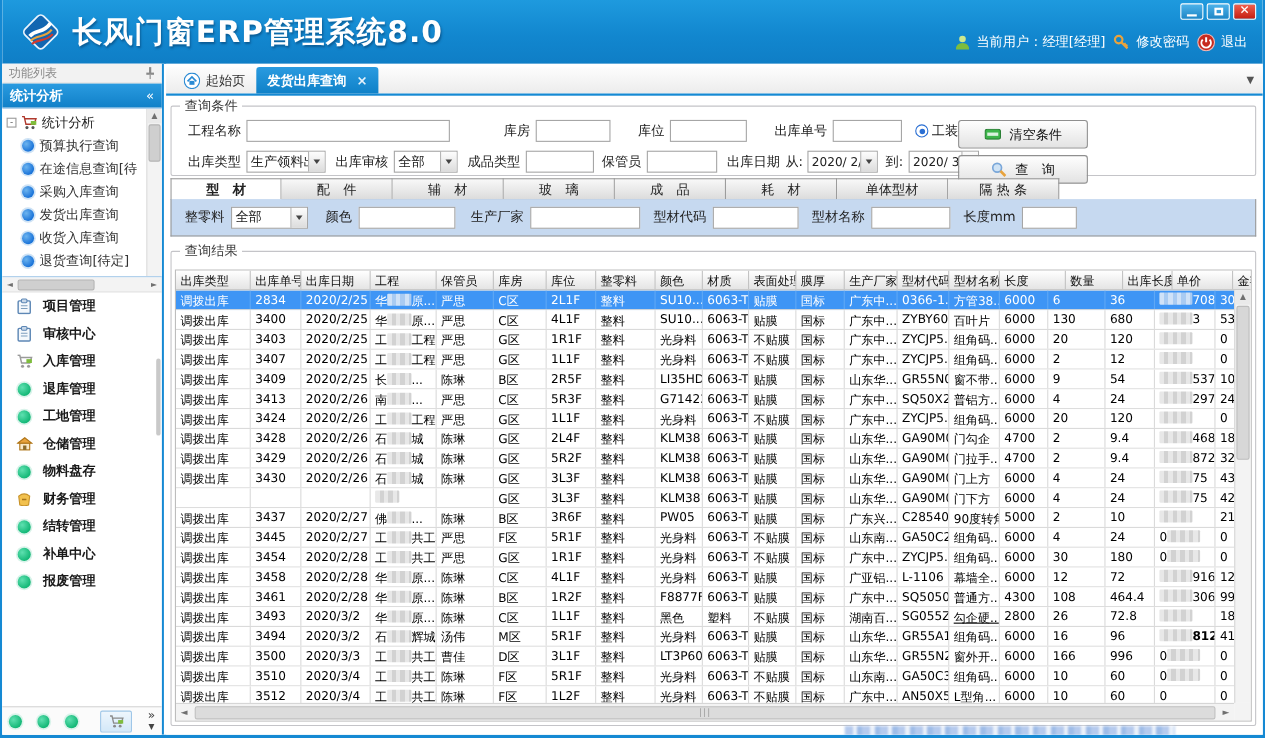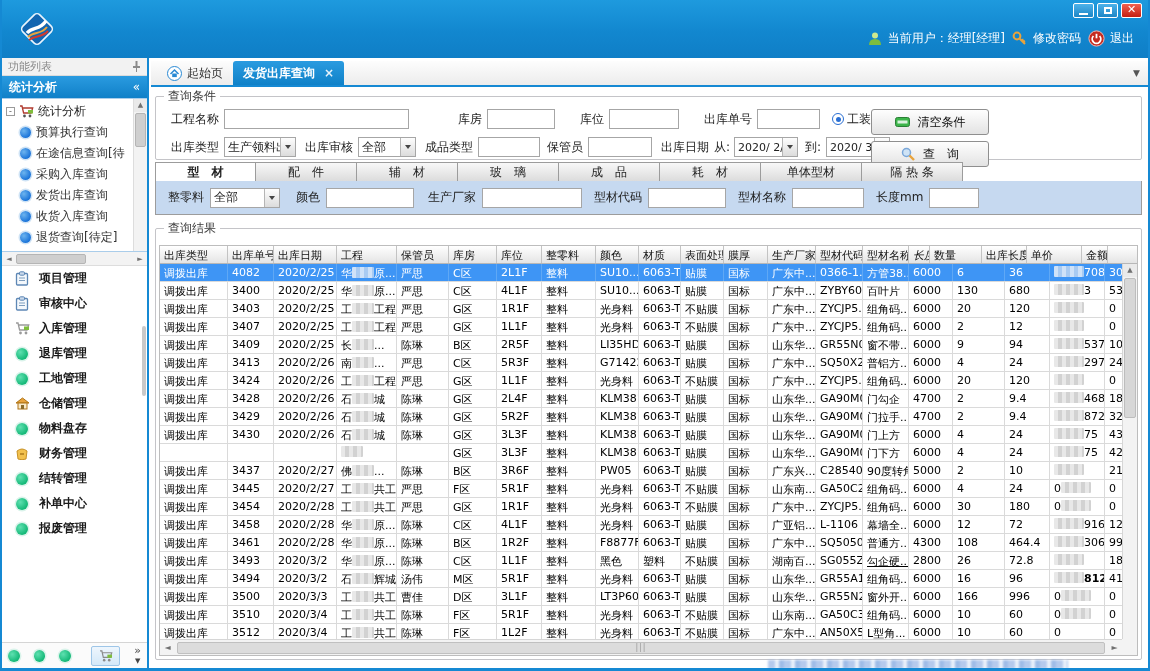--- a/index.html
+++ b/index.html
@@ -128,20 +128,21 @@
 
   <div class="titlebar">
     <div class="logo">
       <svg class="icon-svg" width="42" height="42" viewBox="0 0 42 42">
         <rect x="9" y="9" width="24" height="24" rx="4" transform="rotate(45 21 21)" fill="#1266b1" stroke="#e8f4fd" stroke-width="1.6"></rect>
         <path d="M11 25 C17 18 23 23 30 13" stroke="#ffffff" stroke-width="3.4" fill="none"></path>
         <path d="M12 29 C18 23 25 27 31 19" stroke="#e8a33d" stroke-width="2" fill="none"></path>
         <path d="M13 32 C19 27 26 30 32 23" stroke="#d23a2e" stroke-width="2" fill="none"></path>
       </svg>
     </div>
+    <div class="app-title">长风门窗ERP管理系统8.0</div>
     <div class="win-controls">
       <div class="win-btn">
           <span class="min-glyph"></span>
         </div>
       <div class="win-btn">
           <span class="max-glyph"></span>
         </div>
       <div class="win-btn close x-glyph">✕</div>
     </div>
     <div class="user-bar">
@@ -475,30 +476,30 @@
             <div class="cell" style="width: 48px;">库房</div>
             <div class="cell" style="width: 45px;">库位</div>
             <div class="cell" style="width: 54px;">整零料</div>
             <div class="cell" style="width: 43px;">颜色</div>
             <div class="cell" style="width: 42px;">材质</div>
             <div class="cell" style="width: 43px;">表面处理</div>
             <div class="cell" style="width: 44px;">膜厚</div>
             <div class="cell" style="width: 48px;">生产厂家</div>
             <div class="cell" style="width: 47px;">型材代码</div>
             <div class="cell" style="width: 46px;">型材名称</div>
-            <div class="cell" style="width: 21px; font-style: italic;">长度</div>
+            <div class="cell" style="width: 60px;">长度</div>
             <div class="cell" style="width: 52px;">数量</div>
             <div class="cell" style="width: 45px;">出库长度</div>
             <div class="cell" style="width: 55px;">单价</div>
             <div class="cell" style="width: 26px;">金额</div>
           </div>
         <div class="g-rows" id="g-rows">
             <div class="g-row sel">
               <div class="cell" style="width: 68px;">调拨出库</div>
-              <div class="cell" style="width: 46px;">4082</div>
+              <div class="cell" style="width: 46px;">2834</div>
               <div class="cell" style="width: 63px;">2020/2/25</div>
               <div class="cell" style="width: 60px;">华<span class="blur" style="width: 22px;"></span>原...</div>
               <div class="cell" style="width: 52px;">严思</div>
               <div class="cell" style="width: 48px;">C区</div>
               <div class="cell" style="width: 45px;">2L1F</div>
               <div class="cell" style="width: 54px;">整料</div>
               <div class="cell" style="width: 43px;">SU10...</div>
               <div class="cell" style="width: 42px;">6063-T5</div>
               <div class="cell" style="width: 43px;">贴膜</div>
               <div class="cell" style="width: 44px;">国标</div>
@@ -588,21 +589,21 @@
               <div class="cell" style="width: 54px;">整料</div>
               <div class="cell" style="width: 43px;">LI35HD</div>
               <div class="cell" style="width: 42px;">6063-T5</div>
               <div class="cell" style="width: 43px;">贴膜</div>
               <div class="cell" style="width: 44px;">国标</div>
               <div class="cell" style="width: 48px;">山东华...</div>
               <div class="cell" style="width: 47px;">GR55N02</div>
               <div class="cell" style="width: 46px;">窗不带...</div>
               <div class="cell" style="width: 44px;">6000</div>
               <div class="cell" style="width: 52px;">9</div>
-              <div class="cell" style="width: 45px;">94</div>
+              <div class="cell" style="width: 45px;">54</div>
               <div class="cell" style="width: 55px;"><span class="blur" style="width: 30px;"></span>537</div>
               <div class="cell" style="width: 26px;">106</div>
             </div>
             <div class="g-row">
               <div class="cell" style="width: 68px;">调拨出库</div>
               <div class="cell" style="width: 46px;">3413</div>
               <div class="cell" style="width: 63px;">2020/2/26</div>
               <div class="cell" style="width: 60px;">南<span class="blur" style="width: 22px;"></span>...</div>
               <div class="cell" style="width: 52px;">严思</div>
               <div class="cell" style="width: 48px;">C区</div>

